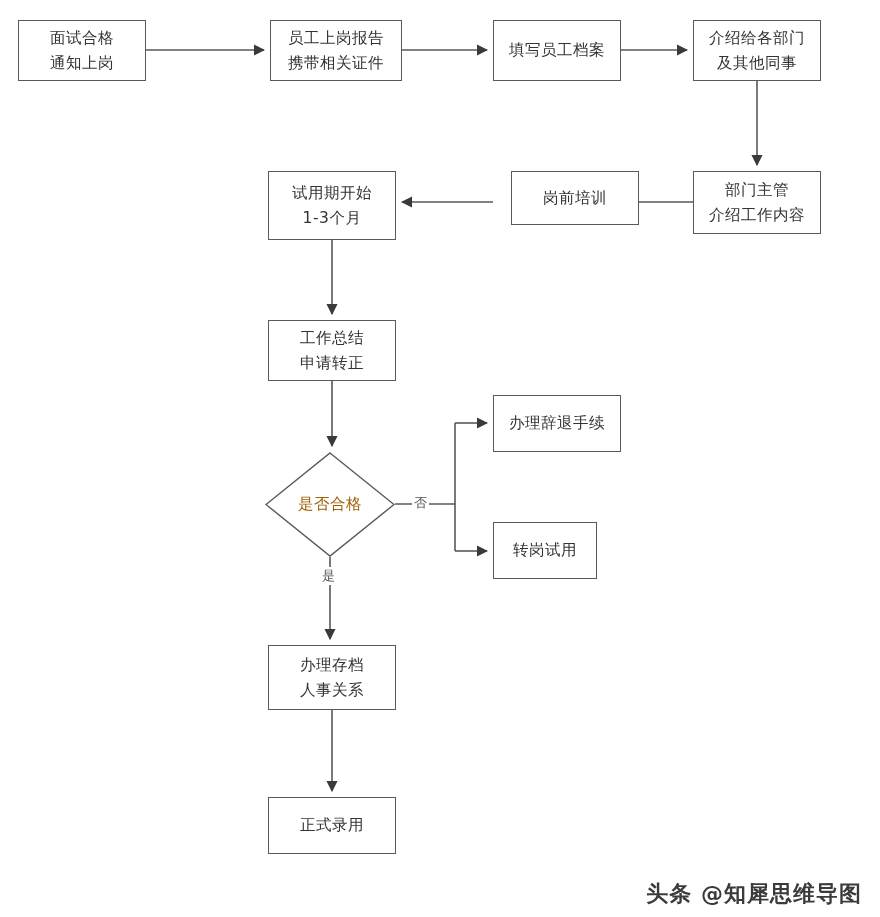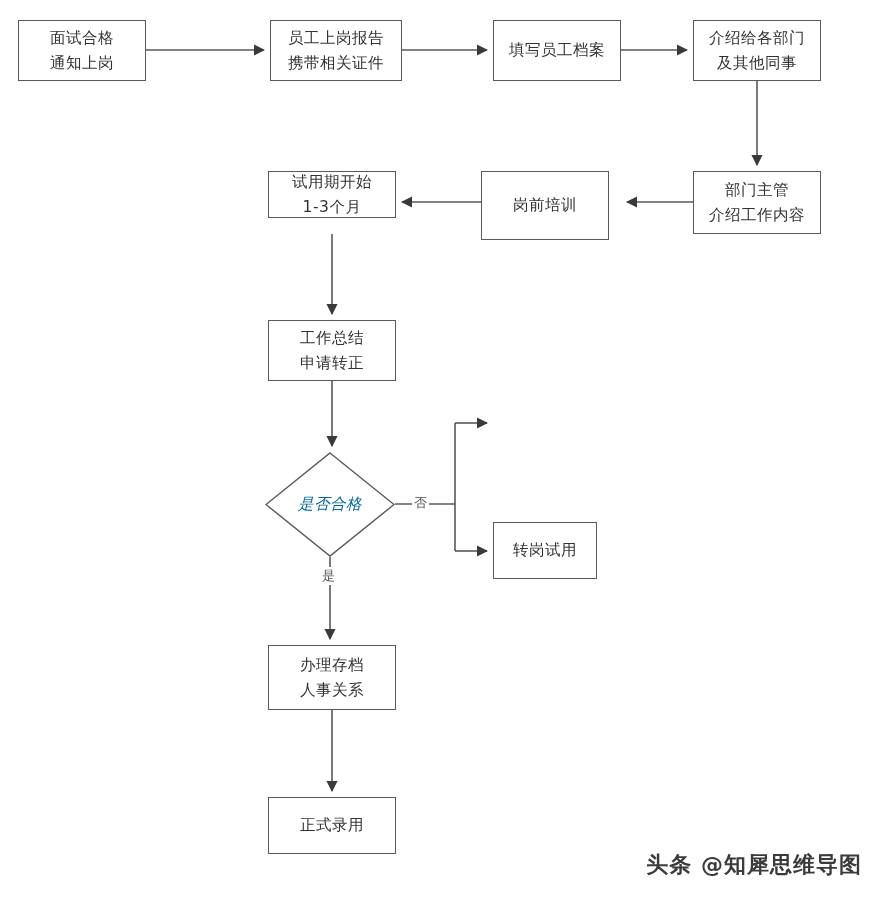--- a/index.html
+++ b/index.html
@@ -52,37 +52,36 @@
   .diamond-shape {
     position: absolute;
     left: 0;
     top: 0;
     width: 100%;
     height: 100%;
   }
   .diamond-label {
     position: relative;
     font-size: 15.5px;
-    color: #0369a1;
+    color: #a16207;
     letter-spacing: 0.5px;
     white-space: nowrap;
-    font-style: italic;
   }
   .edge-label {
     position: absolute;
     font-size: 13px;
     color: #555555;
     background: #ffffff;
     padding: 0 2px;
     white-space: nowrap;
   }
   .watermark {
     position: absolute;
     right: 18px;
-    bottom: 37px;
+    bottom: 8px;
     font-size: 22px;
     font-weight: bold;
     color: #2b2b2b;
     letter-spacing: 1px;
     white-space: nowrap;
     opacity: 0.92;
   }
 </style>
 </head>
 <body>
@@ -144,41 +143,44 @@
   <div class="node" style="left:693px; top:20px; width:128px; height:61px;">
     <span class="line">介绍给各部门</span>
     <span class="line">及其他同事</span>
   </div>
 
   <div class="node" style="left:693px; top:171px; width:128px; height:63px;align-items:center;">
     <span class="line">部门主管</span>
     <span class="line">介绍工作内容</span>
   </div>
 
-  <div class="node" style="left:481px; top:171px; width:128px; height:69px;">
+  <div class="node" style="left:511px; top:171px; width:128px; height:54px;">
     <span class="line">岗前培训</span>
   </div>
 
-  <div class="node" style="left:268px; top:171px; width:128px; height:47px;">
+  <div class="node" style="left:268px; top:171px; width:128px; height:69px;">
     <span class="line">试用期开始</span>
     <span class="line">1-3个月</span>
   </div>
 
   <div class="node" style="left:268px; top:320px; width:128px; height:61px;">
     <span class="line">工作总结</span>
     <span class="line">申请转正</span>
   </div>
 
   <div class="diamond-wrap" style="left:265px; top:452px; width:130px; height:105px;">
     <svg class="diamond-shape" viewBox="0 0 130 105" xmlns="http://www.w3.org/2000/svg">
       <polygon points="65,1 129,52.5 65,104 1,52.5" fill="#ffffff" stroke="#595959" stroke-width="1.4"></polygon>
     </svg>
     <span class="diamond-label">是否合格</span>
   </div>
 
+  <div class="node" style="left:493px; top:395px; width:128px; height:57px;">
+    <span class="line">办理辞退手续</span>
+  </div>
 
   <div class="node" style="left:493px; top:522px; width:104px; height:57px;text-align:center;">
     <span class="line">转岗试用</span>
   </div>
 
   <div class="node" style="left:268px; top:645px; width:128px; height:65px;">
     <span class="line">办理存档</span>
     <span class="line">人事关系</span>
   </div>
 

